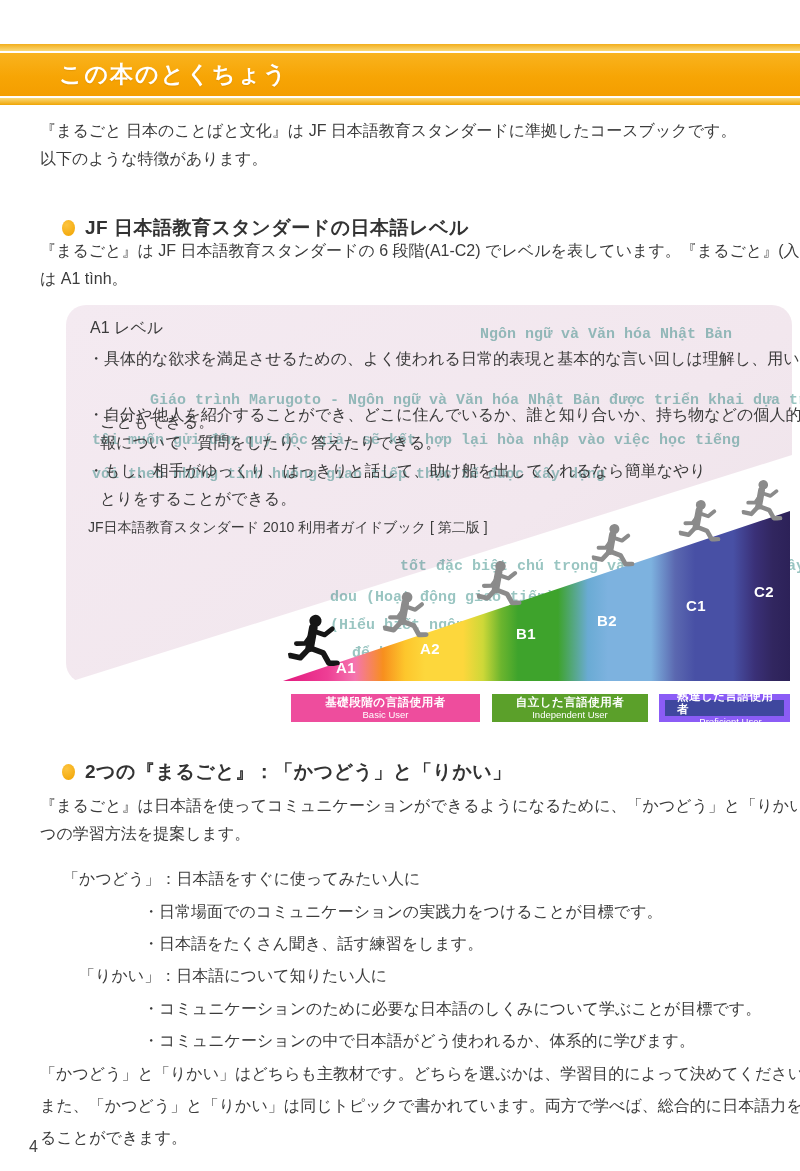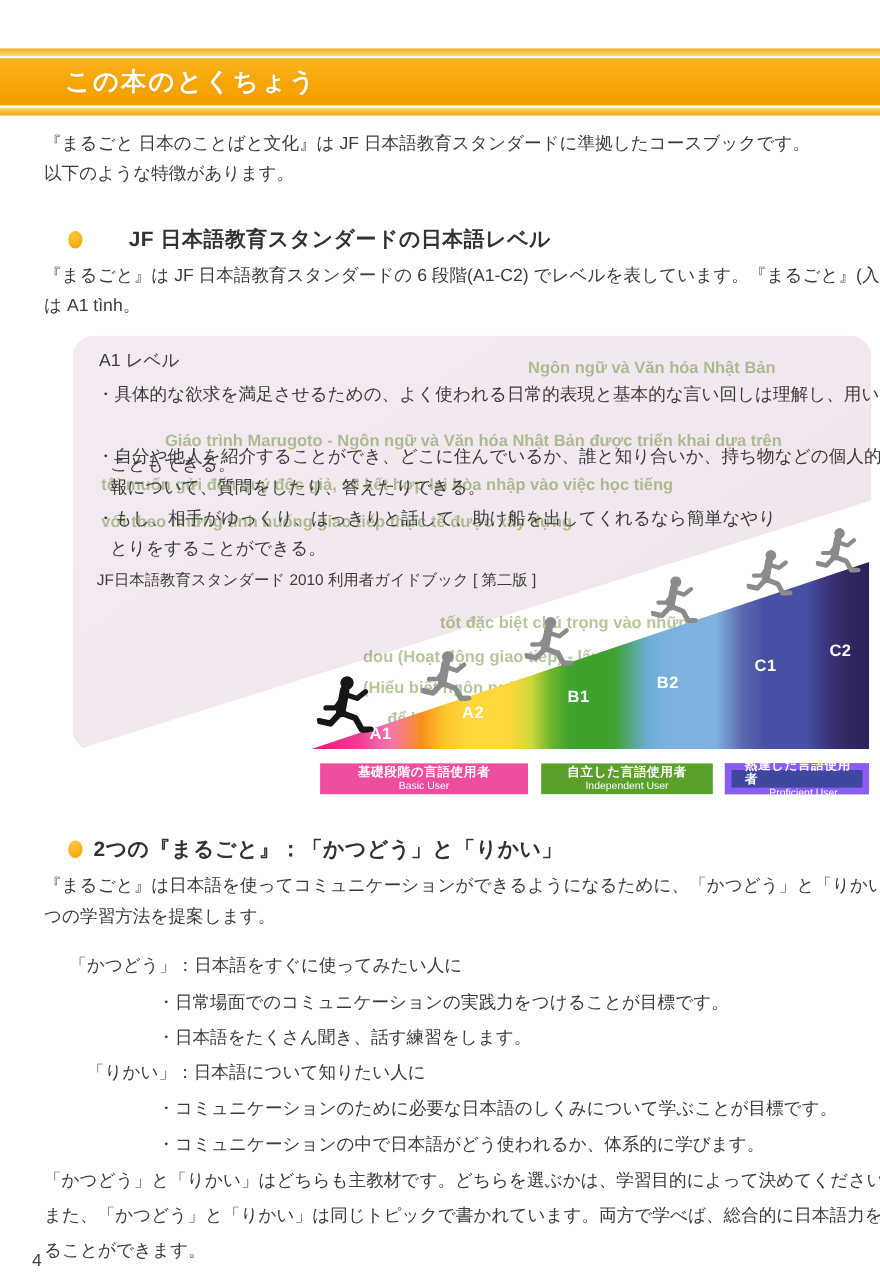--- a/index.html
+++ b/index.html
@@ -33,22 +33,22 @@
   
   .pink-box {
     position:absolute; left:66px; top:305px; width:726px; height:378px;
     background:linear-gradient(145deg,#f4eaf1 0%,#f2e7ee 60%,#eee2e9 100%);
     border-radius:20px;
     clip-path:polygon(0 0, 726px 0, 726px 150px, 0 378px);
     z-index:1;
   }
   .box-line { position:absolute; white-space:nowrap; font-size:16px; z-index:3; }
 
-  .ghost { position:absolute; white-space:nowrap; font-size:15px; color:#4d7c0f; opacity:.42;
-           filter:blur(.4px); z-index:2; font-family:Liberation Sans, sans-serif; font-weight:600; }
+  .ghost { position:absolute; white-space:nowrap; font-size:15px; color:#0f766e; opacity:.42;
+           filter:blur(.4px); z-index:2; font-family:Liberation Mono, monospace; font-weight:600; }
 
   
   .wedge {
     position:absolute; left:283px; top:511px; width:507px; height:170px; z-index:4;
     clip-path:polygon(0 100%, 100% 100%, 100% 0);
     background:linear-gradient(90deg,
       #e3197e 0, #ee3f95 45px, #f575af 72px,
       #f78f1e 100px, #fdc62c 122px, #fdd73c 142px,
       #fdd73c 180px, #cdd838 200px, #6cb52e 218px,
       #3ea32c 235px, #3ea32c 275px, #6aabd4 305px,
@@ -85,21 +85,21 @@
     <div class="band-main">
       <span class="header-title">この本のとくちょう</span>
     </div>
     <div class="band-hair"></div>
     <div class="band-bottom"></div>
   </div>
 
   <div class="line" style="left:40px; top:121px;">『まるごと 日本のことばと文化』は JF 日本語教育スタンダードに準拠したコースブックです。</div>
   <div class="line" style="left:40px; top:149px;">以下のような特徴があります。</div>
 
-  <div class="sec-head" style="left:62px; top:205px;gap:32px;">
+  <div class="sec-head" style="left:62px; top:215px;">
     <span class="sec-bullet"></span>
     <span class="sec-title">JF 日本語教育スタンダードの日本語レベル</span>
   </div>
 
   <div class="line" style="left:40px; top:241px;">『まるごと』は JF 日本語教育スタンダードの 6 段階(A1-C2) でレベルを表しています。『まるごと』(入門)</div>
   <div class="line" style="left:40px; top:269px;">は A1 tình。</div>
 
   <div class="pink-box"></div>
 
   <div class="ghost" style="left:480px; top:326px;">Ngôn ngữ và Văn hóa Nhật Bản</div>

